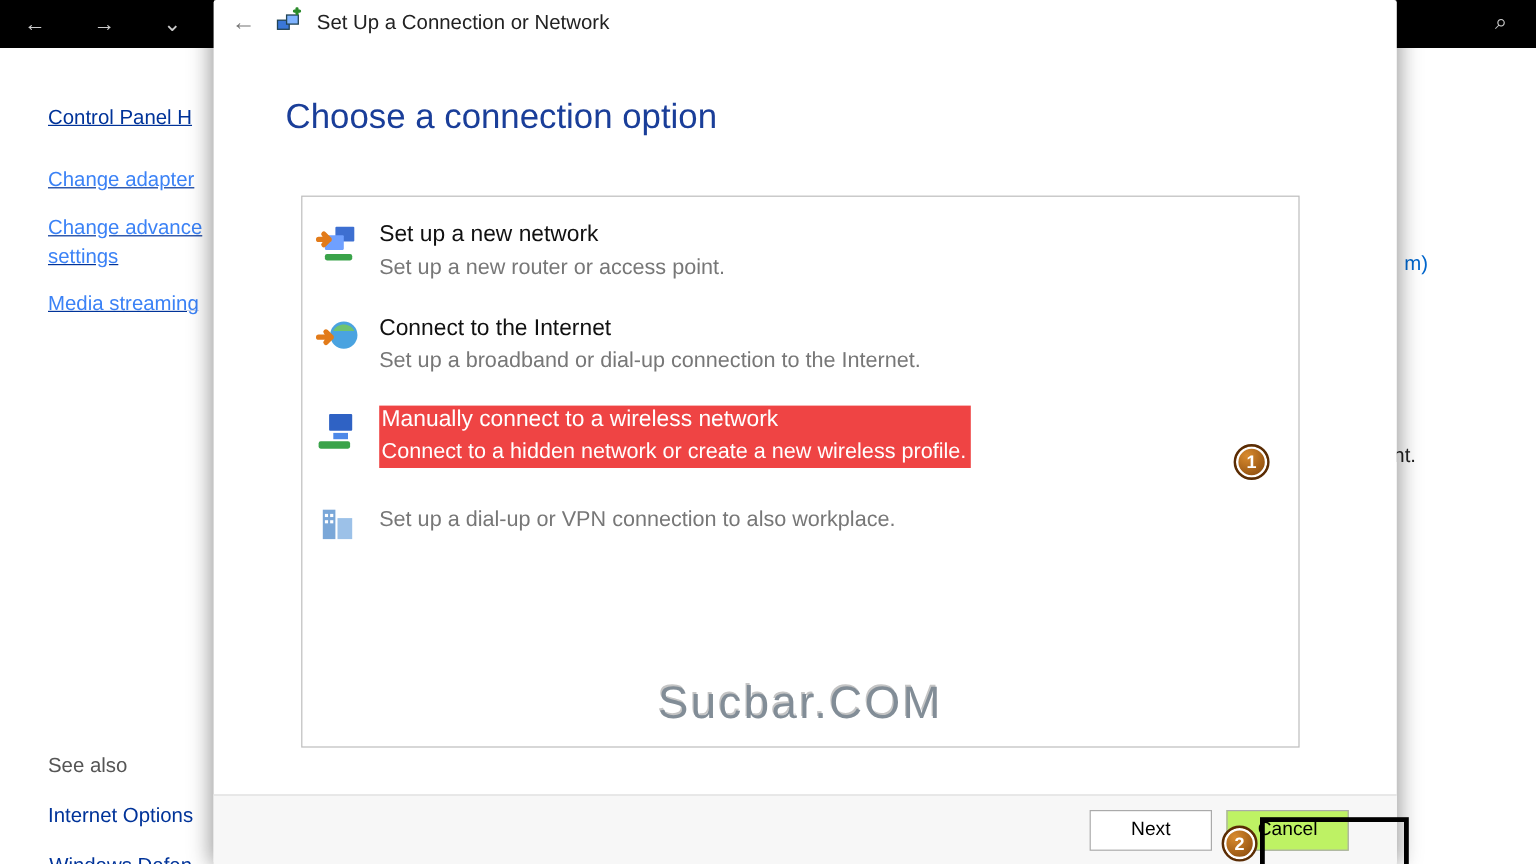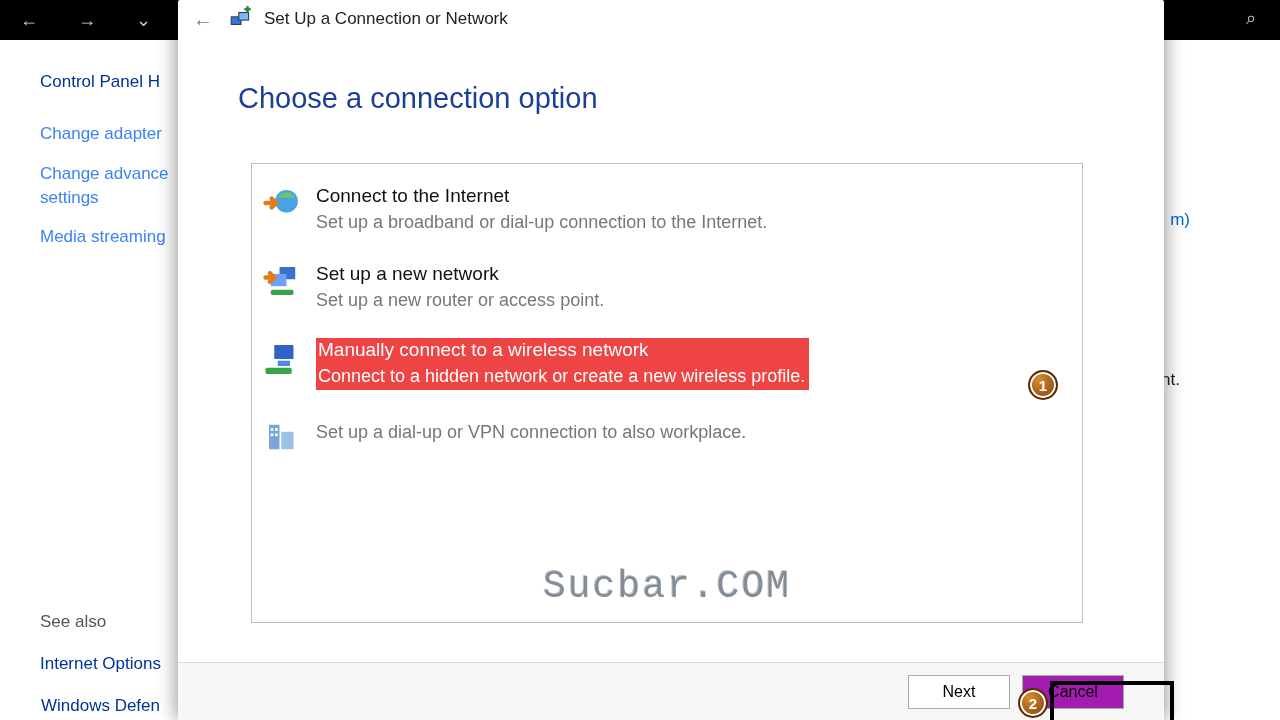--- a/index.html
+++ b/index.html
@@ -37,24 +37,25 @@
 .cp-topbar .search-glyph {
   position: absolute;
   right: 24px;
   top: 8px;
   font-size: 18px;
   opacity: .8;
 }
 .cp-side {
   position: absolute;
   left: 40px;
-  top: 72px;
+  top: 88px;
   width: 200px;
   font-size: 17px;
   color: #003399;
+  text-decoration: underline;
 }
 .cp-side .cp-head {
   color: #003399;
   margin-bottom: 30px;
 }
 .cp-side .cp-link {
   margin-bottom: 16px;
   line-height: 1.4;
   color: #3b82f6;
 }
@@ -161,21 +162,21 @@
 }
 .opt.selected .txt .t1 { color:#fff; }
 .opt.selected .txt .t2 { color:#fff; }
 
 
 .watermark {
   position: absolute;
   left: 50%;
   bottom: 14px;
   transform: translateX(-50%);
-  font-family: Liberation Mono, monospace;
+  font-family: Liberation Sans, sans-serif;
   font-size: 38px;
   letter-spacing: 2px;
   color: #6d7a85;
   text-shadow: 1px 1px 0 #fff, -1px -1px 0 #bbb;
   opacity: .85;
   pointer-events: none;
 }
 
 
 .wizard-footer {
@@ -188,21 +189,21 @@
   justify-content: flex-end;
   align-items: center;
   gap: 12px;
   padding-right: 40px;
   box-sizing: border-box;
 }
 .btn {
   min-width: 102px;
   height: 34px;
   font-size: 16px;
-  background: #a21caf;
+  background: #bef264;
   border: 1px solid #aaa;
   cursor: pointer;
 }
 .btn.primary { background:#fff; }
 
 
 .badge {
   position: absolute;
   width: 26px;
   height: 26px;
@@ -271,43 +272,43 @@
     <span>Set Up a Connection or Network</span>
   </div>
 
   <div class="wizard-title">Choose a connection option</div>
 
   <div class="opt-box">
 
     <div class="opt">
       <span class="ico">
         <svg viewBox="0 0 48 48">
-          <circle cx="28" cy="22" r="13" fill="#4aa3e0"></circle>
-          <path d="M18 18 C22 10 34 10 38 18" fill="#6fc36f"></path>
-          <path d="M4 24 L16 24 M16 24 L11 19 M16 24 L11 29" stroke="#e27b1a" stroke-width="5" fill="none" stroke-linecap="round"></path>
-        </svg>
-      </span>
-      <span class="txt">
-        <div class="t1">Connect to the Internet</div>
-        <div class="t2">Set up a broadband or dial-up connection to the Internet.</div>
-      </span>
-    </div>
-
-    <div class="opt">
-      <span class="ico">
-        <svg viewBox="0 0 48 48">
           <rect x="20" y="8" width="18" height="14" rx="1" fill="#3d6fd1"></rect>
           <rect x="10" y="16" width="18" height="14" rx="1" fill="#6fa0ff"></rect>
           <path d="M4 20 L14 20 M14 20 L9 15 M14 20 L9 25" stroke="#e27b1a" stroke-width="5" fill="none" stroke-linecap="round"></path>
           <rect x="10" y="34" width="26" height="6" rx="2" fill="#3aa34a"></rect>
         </svg>
       </span>
       <span class="txt">
         <div class="t1">Set up a new network</div>
         <div class="t2">Set up a new router or access point.</div>
+      </span>
+    </div>
+
+    <div class="opt">
+      <span class="ico">
+        <svg viewBox="0 0 48 48">
+          <circle cx="28" cy="22" r="13" fill="#4aa3e0"></circle>
+          <path d="M18 18 C22 10 34 10 38 18" fill="#6fc36f"></path>
+          <path d="M4 24 L16 24 M16 24 L11 19 M16 24 L11 29" stroke="#e27b1a" stroke-width="5" fill="none" stroke-linecap="round"></path>
+        </svg>
+      </span>
+      <span class="txt">
+        <div class="t1">Connect to the Internet</div>
+        <div class="t2">Set up a broadband or dial-up connection to the Internet.</div>
       </span>
     </div>
 
     <div class="opt selected">
       <span class="ico">
         <svg viewBox="0 0 48 48">
           <rect x="14" y="8" width="22" height="16" rx="1" fill="#2f62c4"></rect>
           <rect x="18" y="26" width="14" height="6" fill="#4d88e8"></rect>
           <rect x="4" y="34" width="30" height="7" rx="2" fill="#3aa34a"></rect>
         </svg>

